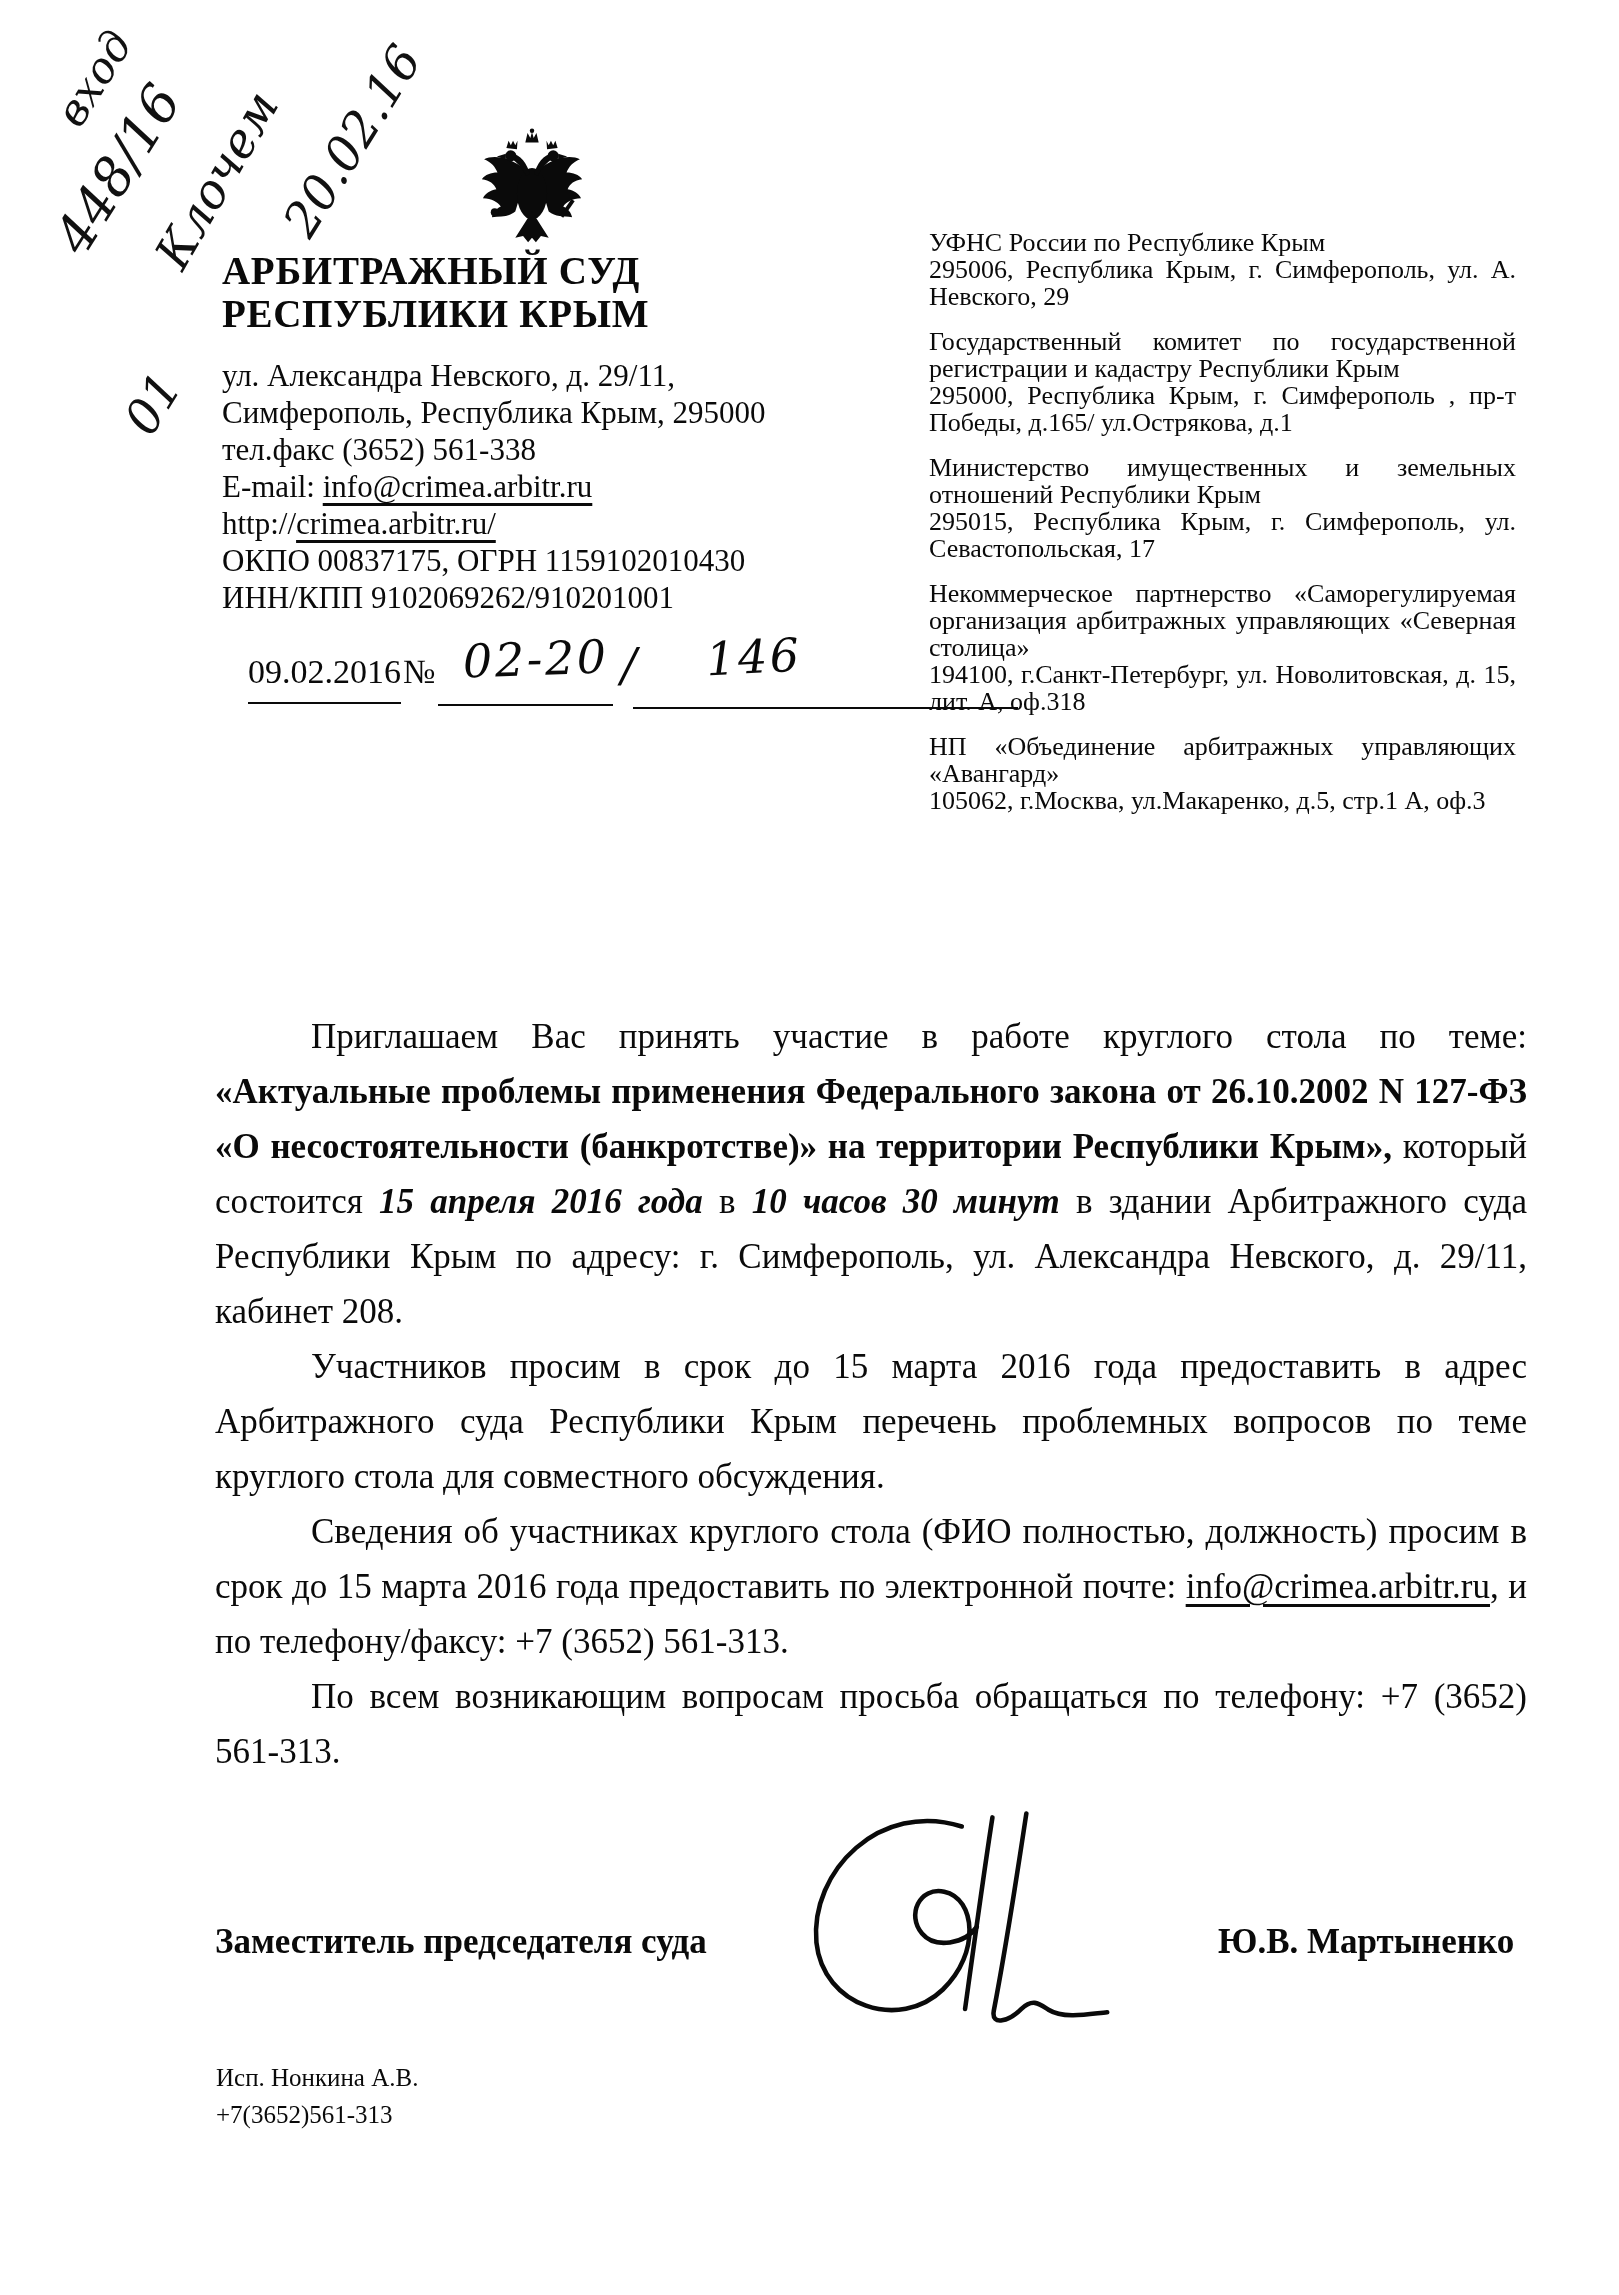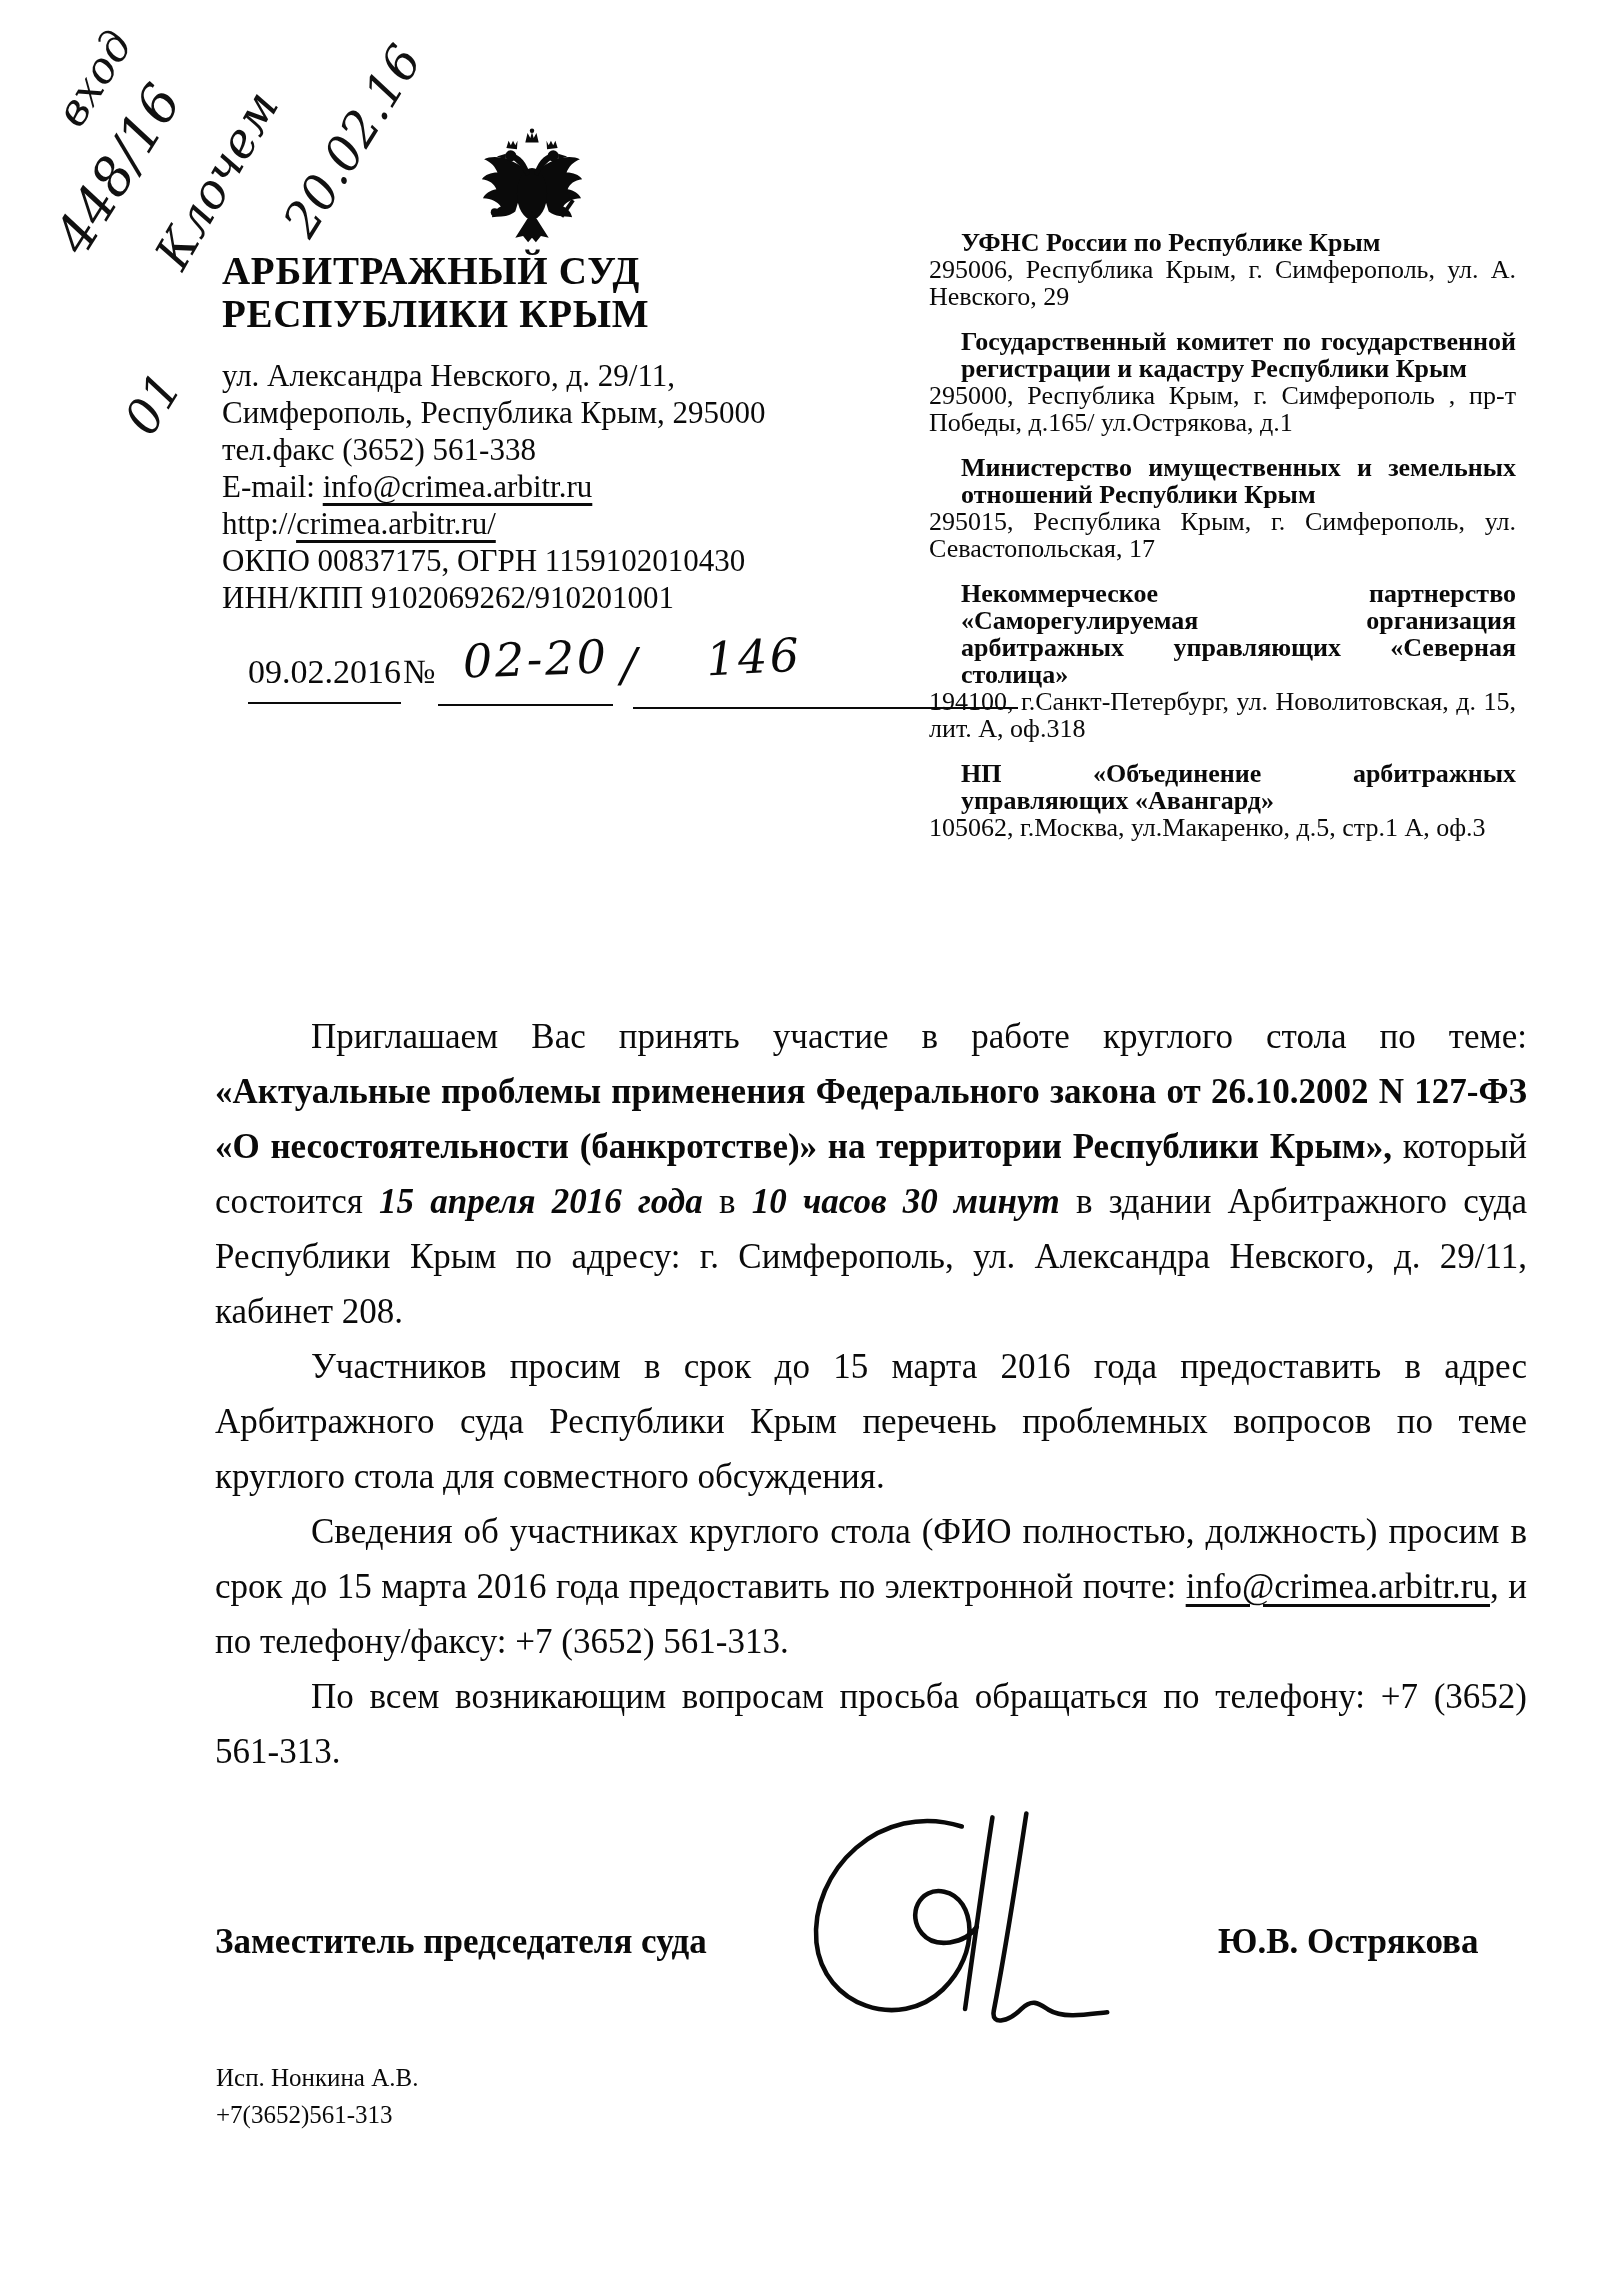--- a/index.html
+++ b/index.html
@@ -27,21 +27,21 @@
   .ref-hw{position:absolute;font-style:italic;font-family:"DejaVu Serif",serif;font-size:46px;letter-spacing:2.6px;}
   .ref-hw.h1{left:215px;top:1.3px;transform:rotate(-2deg);}
   .ref-hw.sl{left:373px;top:6.5px;}
   .ref-hw.h2{left:458px;top:-1.3px;transform:rotate(-3deg);}
   .ref-rule{position:absolute;border-top:2.6px solid #0a0a0a;height:0;}
   .ref-rule.r1{left:190px;top:73px;width:175px;}
   .ref-rule.r2{left:385px;top:76px;width:385px;}
   
   .col-right{position:absolute;left:929px;top:229px;width:587px;font-size:26px;line-height:27px;}
   .rec-group{margin-bottom:18px;}
-  .rec-name{font-weight:bold;text-align:justify;margin-left:32px;}
+  .rec-name{font-weight:normal;text-align:justify;}
   .rec-addr{text-align:justify;}
   
   .body-text{position:absolute;left:215px;top:1009px;width:1312px;font-size:35px;line-height:55px;
         text-align:justify;}
   .body-text p{margin:0;text-indent:96px;}
   .b{font-weight:bold;} .i{} .bi{font-weight:bold;font-style:italic;}
   .u{text-decoration:underline;text-decoration-thickness:2.6px;text-underline-offset:5.9px;}
   
   .sign-role{position:absolute;left:215px;top:1922px;font-size:35px;font-weight:bold;}
   .sign-name{position:absolute;left:1218px;top:1922px;font-size:35px;font-weight:bold;}
@@ -135,21 +135,21 @@
     <p><span>Сведения об участниках круглого стола (ФИО полностью, должность) просим в срок до 15 марта 2016 года  предоставить по электронной почте: </span><span class="u">info@crimea.arbitr.ru</span><span>, и по телефону/факсу: +7 (3652) 561-313.</span></p>
     <p><span>По всем возникающим вопросам просьба обращаться по телефону: +7 (3652) 561-313.</span></p>
   </div>
 
   <div class="sign-role">Заместитель председателя суда</div>
   <svg class="sign-svg" width="339" height="248" viewBox="0 0 520 380" fill="none" stroke="#0a0a0a" stroke-linecap="round">
     <path d="M285,42 C160,2 52,110 62,220 C72,318 190,356 256,292 C314,236 306,152 258,142 C220,134 200,178 224,206 C244,230 290,222 308,196" stroke-width="7"></path>
     <path d="M332,28 C318,118 300,250 290,322" stroke-width="7"></path>
     <path d="M384,22 C370,115 348,252 334,325 C330,349 358,340 376,322 C394,305 404,314 418,323 C442,338 484,329 508,327" stroke-width="7"></path>
   </svg>
-  <div class="sign-name">Ю.В. Острякова</div>
+  <div class="sign-name">Ю.В. Мартыненко</div>
 
   <div class="footer">
     <div>Исп. Нонкина А.В.</div>
     <div>+7(3652)561-313</div>
   </div>
 
 </div>
 
 
 </body></html>

